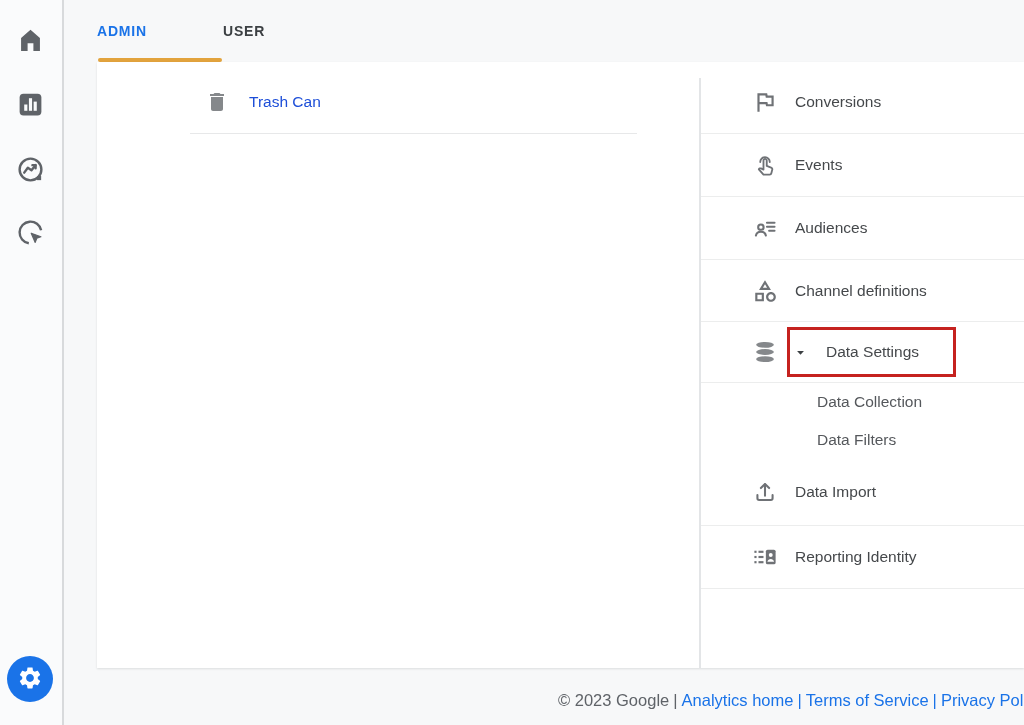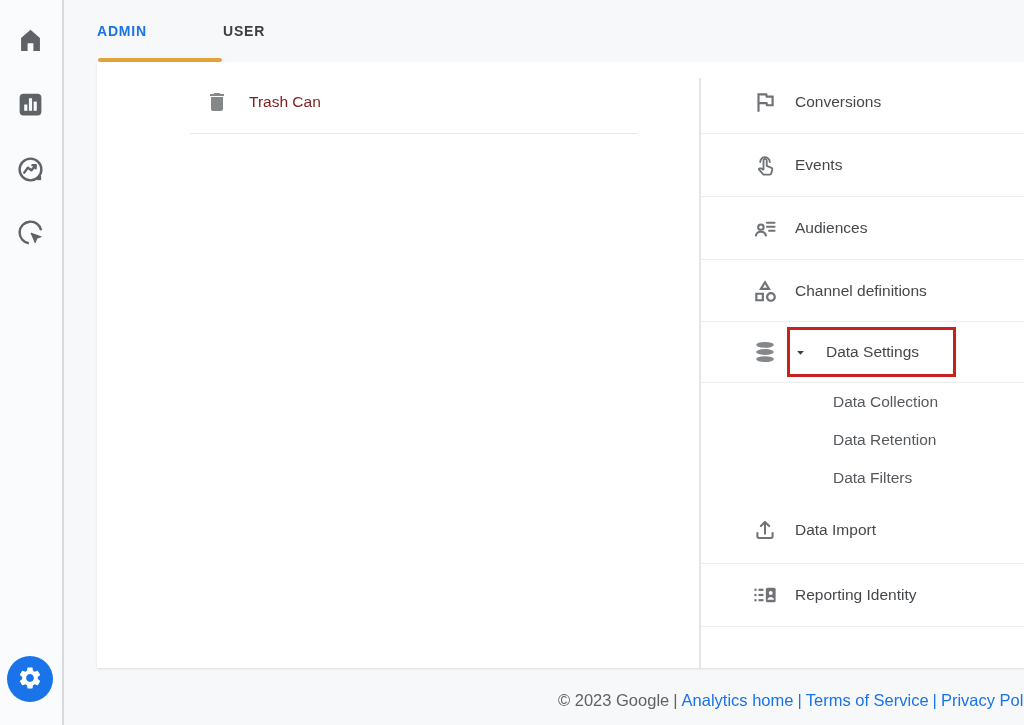--- a/index.html
+++ b/index.html
@@ -44,42 +44,42 @@
   .card {
     position:absolute; left:97px; top:62px; right:0; bottom:57px;
     background:#ffffff; box-shadow:0 1px 2px rgba(60,64,67,.14);
   }
   .left-pane { position:absolute; left:0; top:0; width:602px; bottom:0; }
   .trash-row {
     position:absolute; top:9px; left:0; right:0; height:62px;
     display:flex; align-items:center; cursor:pointer;
   }
   .trash-row svg { width:24px; height:26px; margin-left:108px; flex:0 0 auto; }
-  .trash-label { margin-left:20px; font-size:15.5px; color:#7f1d1d; }
+  .trash-label { margin-left:20px; font-size:15.5px; color:#1d4ed8; }
   .trash-divider { position:absolute; top:71px; left:93px; width:447px; height:1px; background:#e7e8e9; }
   .vdivider { position:absolute; left:602px; top:16px; bottom:0; width:2px; background:#e3e5e7; }
   
   .right-pane { position:absolute; left:604px; top:0; right:0; bottom:0; padding-top:9px; }
   .menu-item {
     position:relative; display:flex; align-items:center; height:63px;
     border-bottom:1px solid #eceded; cursor:pointer;
   }
   .menu-item.h62 { height:62px; }
   .menu-item.h61 { height:61px; }
   .menu-item.h67 { height:67px; }
   .menu-icon { width:26px; height:26px; margin-left:51px; flex:0 0 auto; }
   .menu-icon svg { width:100%; height:100%; display:block; }
   .menu-label { margin-left:17px; font-size:15.5px; color:#45484b; white-space:nowrap; }
   .caret { width:15px; height:15px; margin-left:15px; flex:0 0 auto; }
   .ds-label { margin-left:18px; }
   .highlight-box {
     position:absolute; left:86px; top:5px; width:169px; height:50px;
     border:3px solid #c5221f; pointer-events:none;
   }
-  .sub-block { border-bottom:none;padding-left:16px; }
+  .sub-block { border-bottom:none; }
   .sub-item {
     height:38px; display:flex; align-items:center; padding-left:116px;
     font-size:15.5px; color:#55585c; cursor:pointer; white-space:nowrap;
   }
   
   .footer {
     position:absolute; left:558px; top:691px; white-space:nowrap;
     font-size:16.5px; font-weight:500; color:#5f6368;
   }
   .footer .blue { color:#1a73e8; text-decoration:none; }
@@ -204,23 +204,20 @@
             <path fill="#3c4043" d="M6.5 9.5l5.5 6 5.5-6z"></path>
           </svg>
       </span>
       <span class="menu-label ds-label">Data Settings</span>
       <span class="highlight-box"></span>
     </div>
 
     <div class="sub-block">
       <div class="sub-item">
           <span>Data Collection</span>
-        </div>
-      <div class="sub-item">
-          <span>Data Retention</span>
         </div>
       <div class="sub-item">
           <span>Data Filters</span>
         </div>
     </div>
 
     <div class="menu-item h67">
       <span class="menu-icon">
         <svg viewBox="0 0 24 24" fill="none" stroke="#6f7276" stroke-width="1.9" stroke-linecap="round" stroke-linejoin="round">
           <path d="M12 15.5V4.8"></path>

